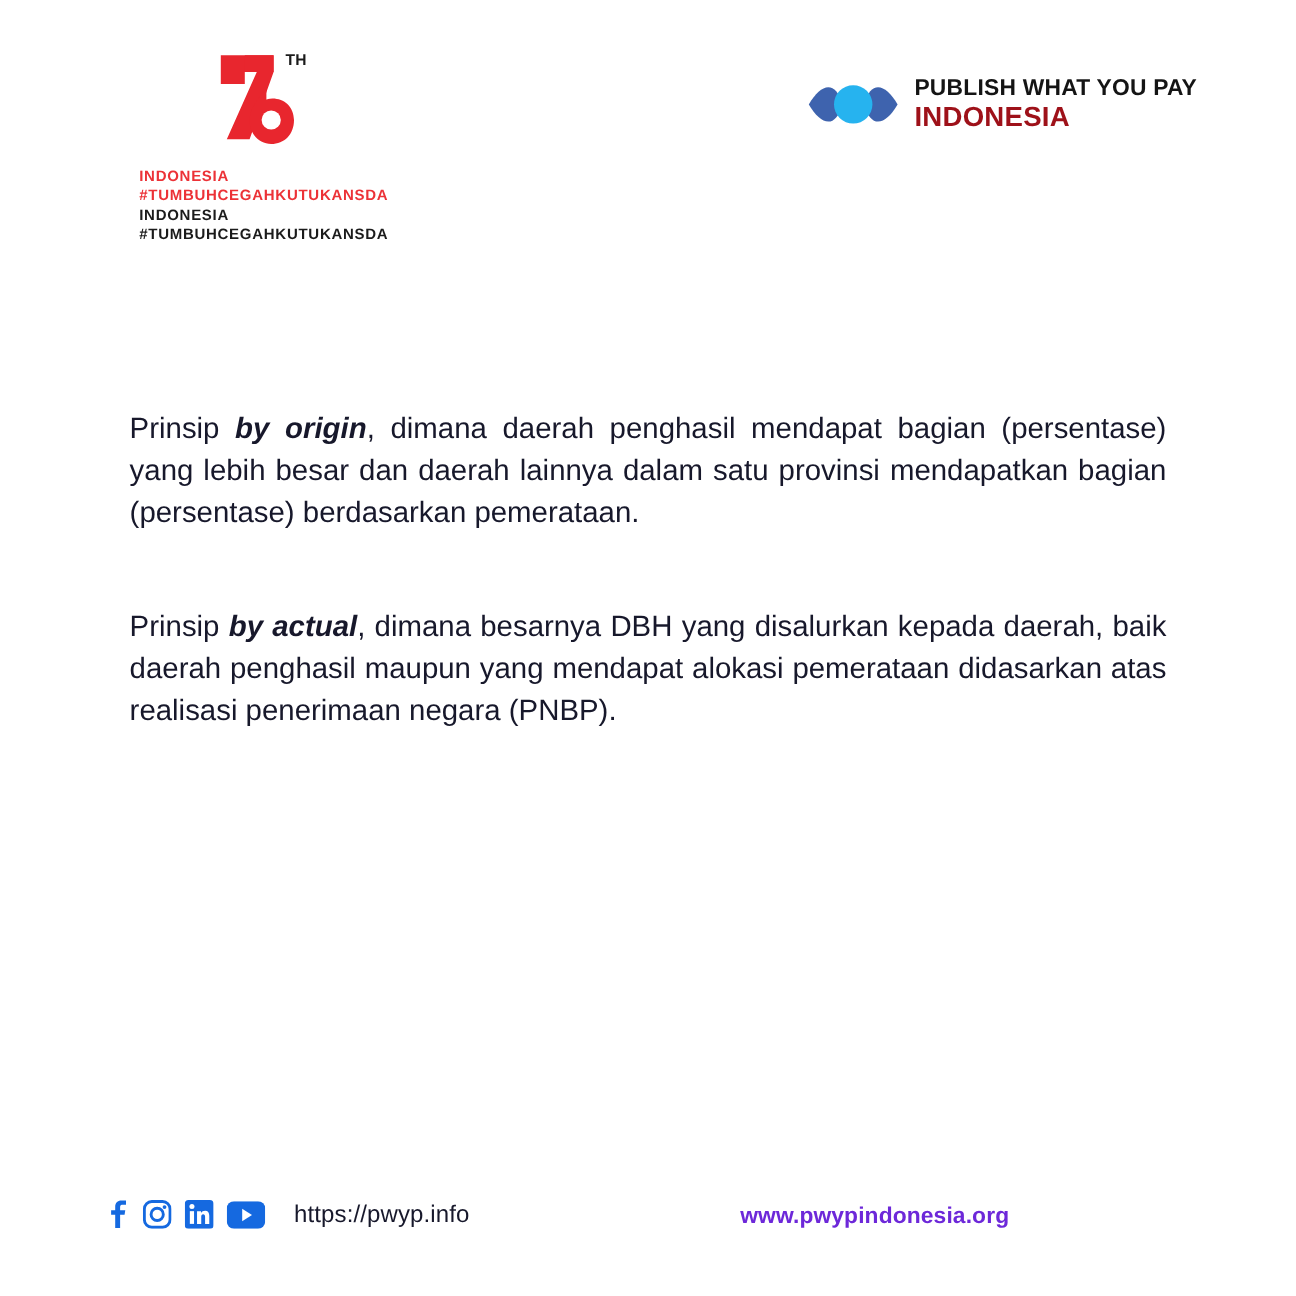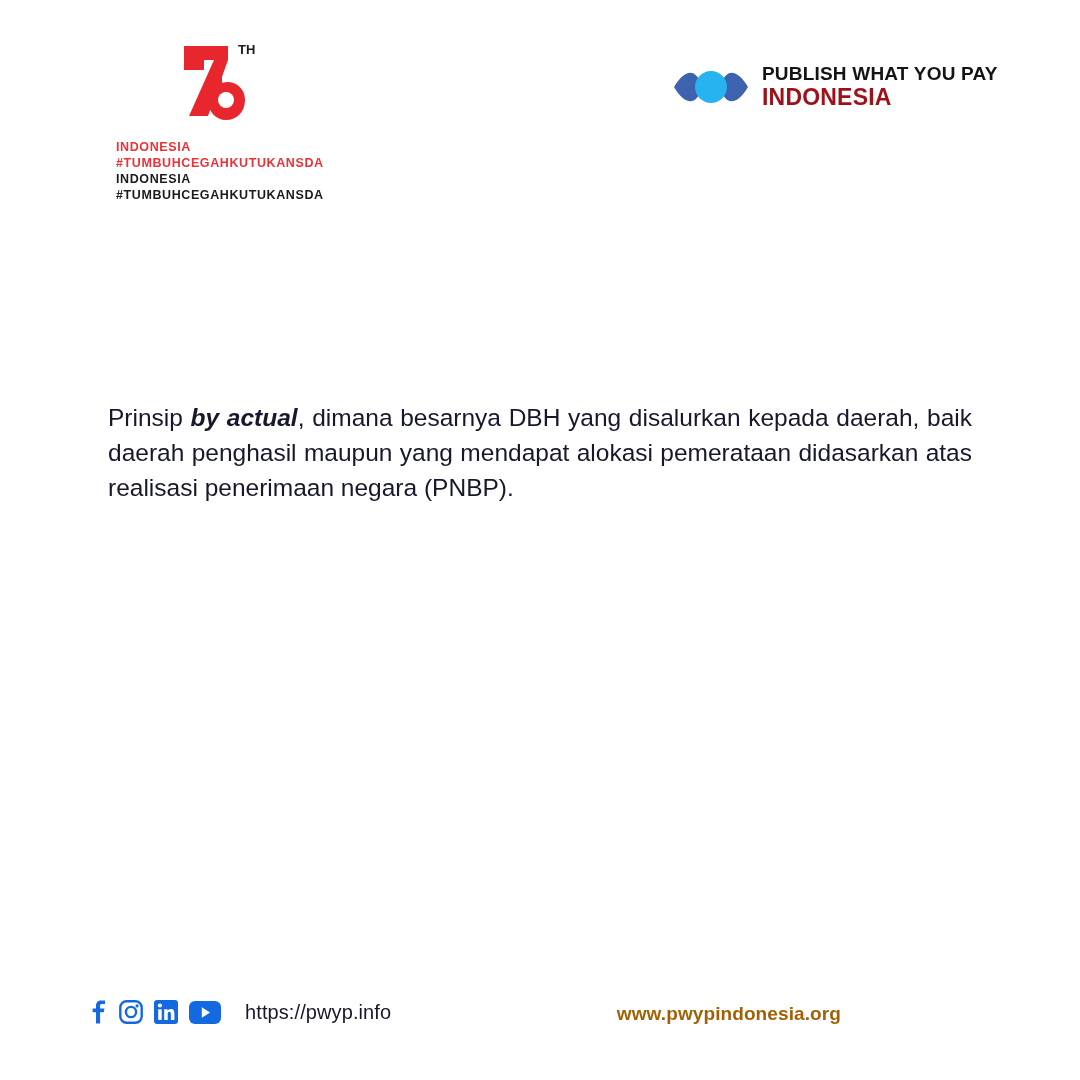--- a/index.html
+++ b/index.html
@@ -150,21 +150,21 @@
     font-size: 20px;
     color: #17182b;
     letter-spacing: 0.1px;
   }
   .footer-right {
     position: absolute;
     right: 63px;
     top: 13px;
     font-size: 19px;
     font-weight: bold;
-    color: #a16207;
+    color: #6d28d9;
     letter-spacing: 0.1px;
   }
 </style>
 </head>
 <body>
 
 <div class="header">
 
   <div class="logo-76">
     <div class="mark-76">
@@ -196,20 +196,23 @@
     <div class="pwyp-text">
       <div class="pwyp-main">PUBLISH WHAT YOU PAY</div>
       <div class="pwyp-sub">INDONESIA</div>
     </div>
   </div>
 
 </div>
 
 <div class="main">
 
+  <p class="body-para">
+    <span>Prinsip </span><b>by origin</b><span>, dimana daerah penghasil mendapat bagian (persentase) yang lebih besar dan daerah lainnya dalam satu provinsi mendapatkan bagian (persentase) berdasarkan pemerataan.</span>
+  </p>
 
   <div class="para-gap"></div>
 
   <p class="body-para">
     <span>Prinsip </span><b>by actual</b><span>, dimana besarnya DBH yang disalurkan kepada daerah, baik daerah penghasil maupun yang mendapat alokasi pemerataan didasarkan atas realisasi penerimaan negara (PNBP).</span>
   </p>
 </div>
 
 <div class="footer">
 

